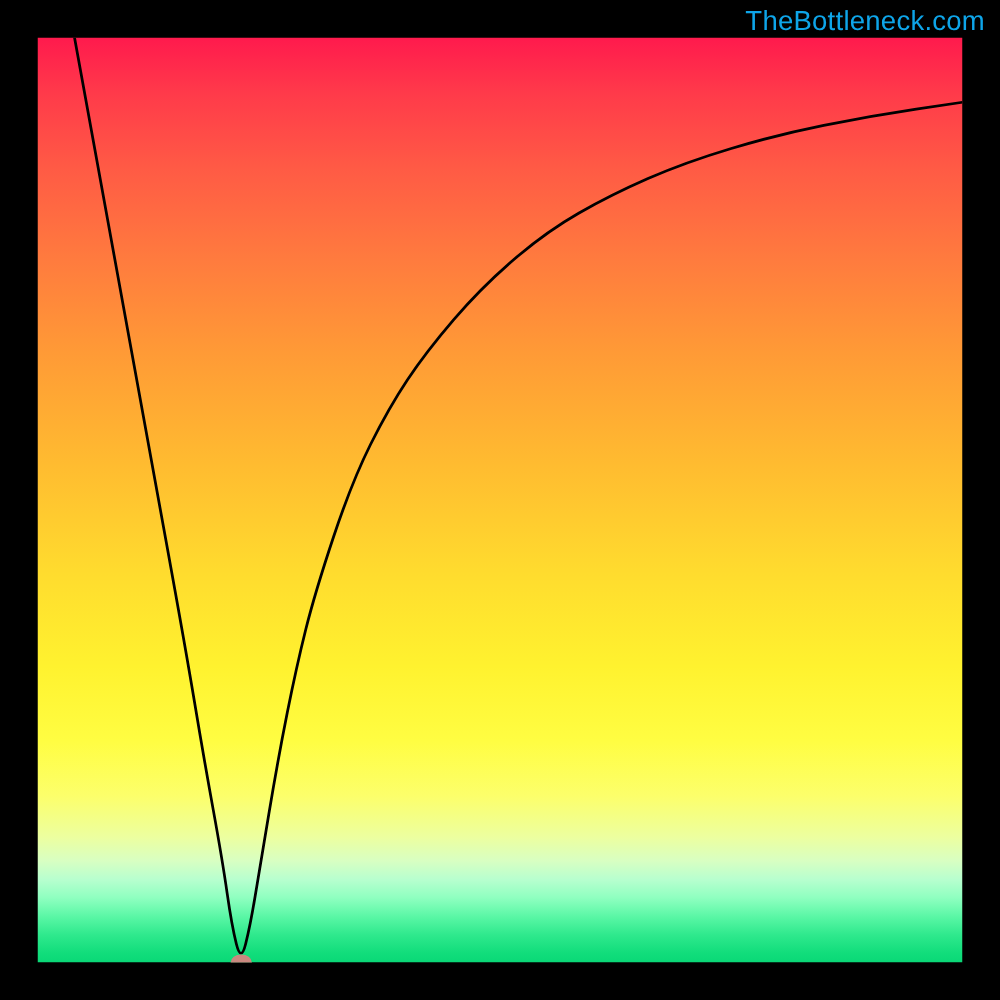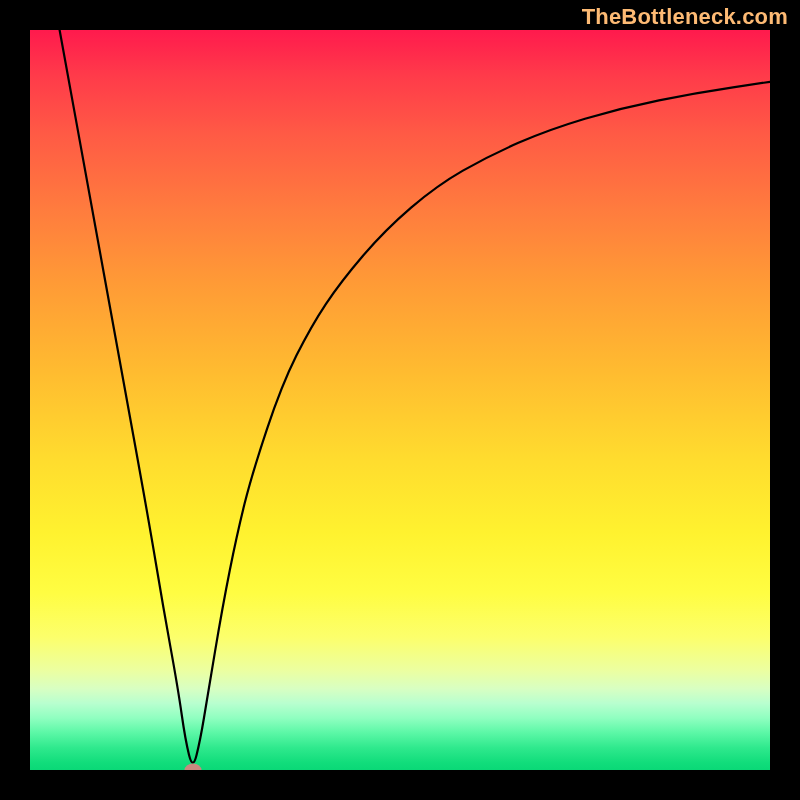--- a/index.html
+++ b/index.html
@@ -60,23 +60,23 @@
     width: 17px;
     height: 13px;
     border-radius: 50% / 50%;
     background: #c9887f;
     transform: translate(-50%, -50%);
   }
   .watermark {
     position: absolute;
     top: 4px;
     right: 12px;
-    color: #fdba74;
+    color: #0ea5e9;
     font-size: 22px;
-    font-weight: 700;
+    font-weight: 400;
     letter-spacing: 0.2px;
   }
 </style>
 </head>
 <body>
 
 <div class="watermark">TheBottleneck.com</div>
 
 <div class="plot-wrap">
   <div class="gradient"></div>

